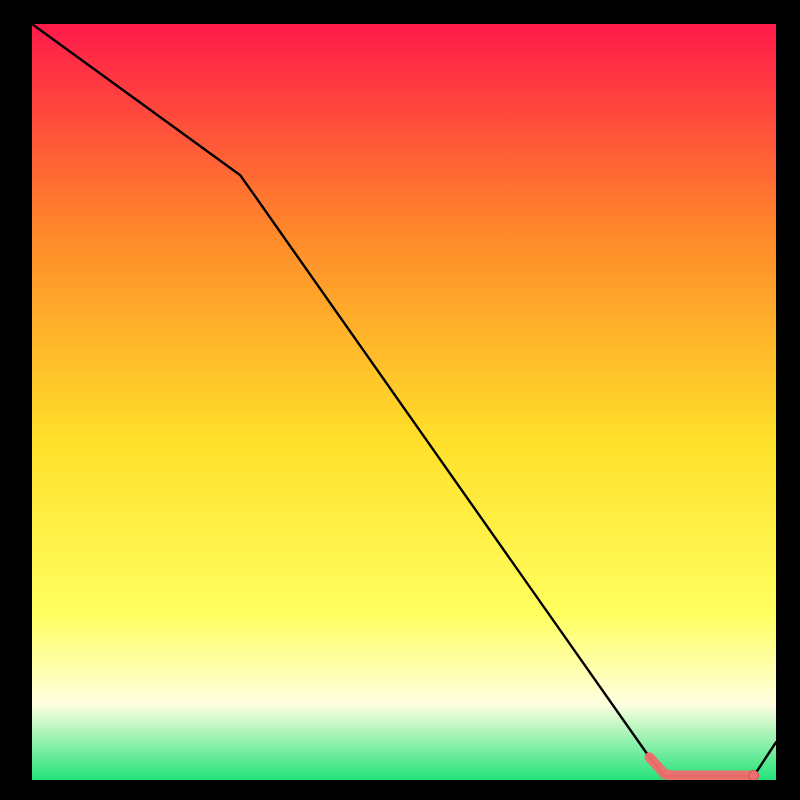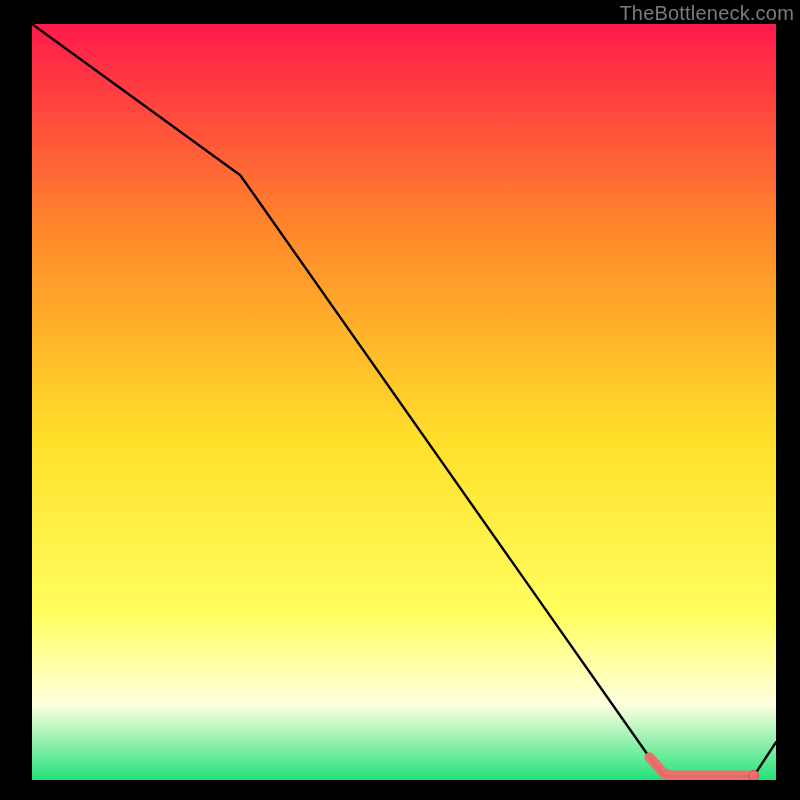--- a/index.html
+++ b/index.html
@@ -38,21 +38,20 @@
   .plot svg {
     display: block;
     width: 100%;
     height: 100%;
   }
 </style>
 </head>
 <body>
 
 <div class="stage">
-  <div class="watermark">TheBottleneck.com</div>
 
   <div class="plot">
     <svg id="plot-svg" viewBox="0 0 744 756" preserveAspectRatio="none">
       <defs>
         <linearGradient id="bg-grad" x1="0" y1="0" x2="0" y2="1">
           <stop id="g0" offset="0%" stop-color="#ff1a4b"></stop>
           <stop id="g1" offset="28%" stop-color="#ff8a2a"></stop>
           <stop id="g2" offset="55%" stop-color="#ffe02a"></stop>
           <stop id="g3" offset="78%" stop-color="#ffff60"></stop>
           <stop id="g4" offset="90%" stop-color="#ffffe0"></stop>

